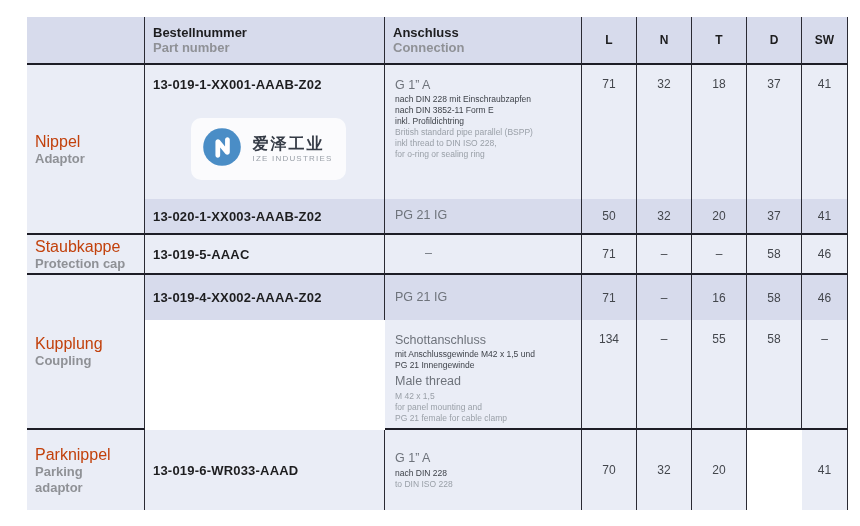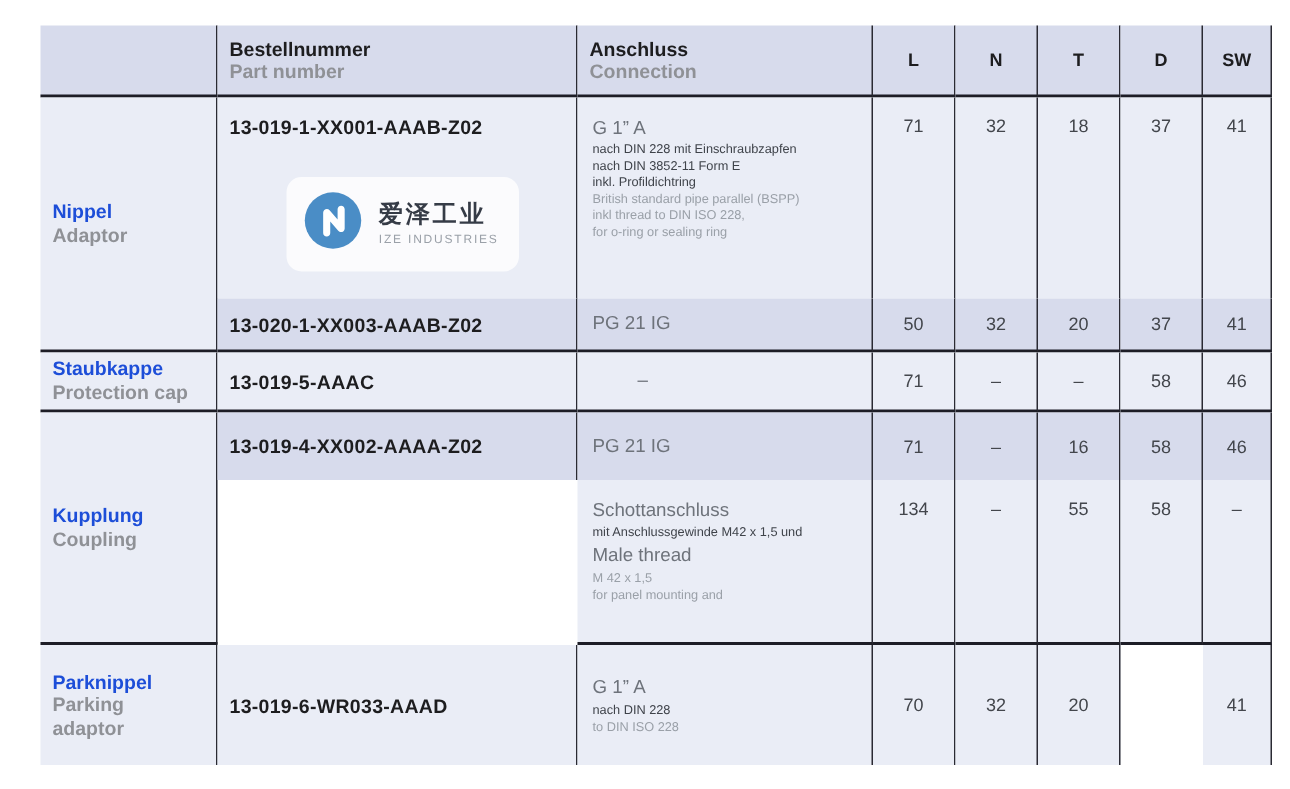--- a/index.html
+++ b/index.html
@@ -20,21 +20,21 @@
   .hb  { border-bottom:2px solid #1d1d26; }
 
   
   .hdr { padding-left:8px; }
   .hde { font-size:13px; font-weight:bold; color:#1d1d1f; }
   .hen { font-size:13px; font-weight:bold; color:#8f9196; }
   .dim { align-items:center; font-size:12px; font-weight:bold; color:#1d1d1f; }
 
   
   .lab { padding-left:8px; }
-  .lab .de { font-size:13px; font-weight:bold; color:#1d4ed8; line-height:1.2; }
+  .lab .de { font-size:16px; font-weight:normal; color:#c2410c; line-height:1.2; }
   .lab .en { font-size:13px; font-weight:bold; color:#8f9196; line-height:1.2; }
   .park-en { width:64px; }
 
   
   .partcell { padding-left:8px; }
   .pn { font-size:13px; font-weight:bold; color:#1d1d1f; letter-spacing:.2px; }
 
   
   .conn { padding-left:10px; padding-right:4px; }
   .cl-lead { font-size:12.5px; color:#6e737b; line-height:1.3; margin-bottom:1px; }
@@ -155,23 +155,25 @@
     </div>
     <div class="c lav val" style="grid-area:5/4">71</div>
     <div class="c lav val" style="grid-area:5/5">–</div>
     <div class="c lav val" style="grid-area:5/6">16</div>
     <div class="c lav val" style="grid-area:5/7">58</div>
     <div class="c lav val" style="grid-area:5/8">46</div>
 
     <div class="c lt hb conn top" style="grid-area:6/3">
       <div class="cl-lead">Schottanschluss</div>
       <div class="cl-de">mit Anschlussgewinde M42 x 1,5 und</div>
+      <div class="cl-de">PG 21 Innengewinde</div>
       <div class="cl-lead cl-lead2">Male thread</div>
       <div class="cl-en">M 42 x 1,5</div>
       <div class="cl-en">for panel mounting and</div>
+      <div class="cl-en">PG 21 female for cable clamp</div>
     </div>
     <div class="c lt hb val top" style="grid-area:6/4">134</div>
     <div class="c lt hb val top" style="grid-area:6/5">–</div>
     <div class="c lt hb val top" style="grid-area:6/6">55</div>
     <div class="c lt hb val top" style="grid-area:6/7">58</div>
     <div class="c lt hb val top" style="grid-area:6/8">–</div>
 
     <div class="c lt lab" style="grid-area:7/1">
       <div class="de">Parknippel</div>
       <div class="en park-en">Parking adaptor</div>

